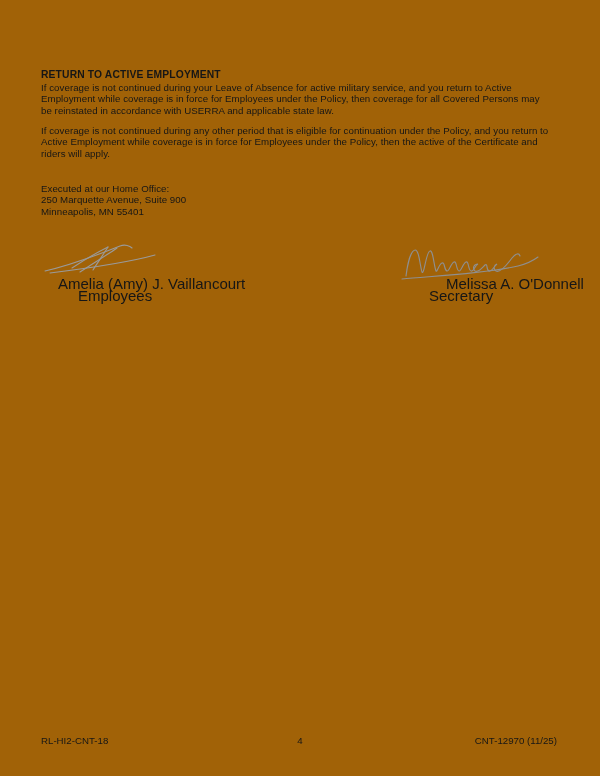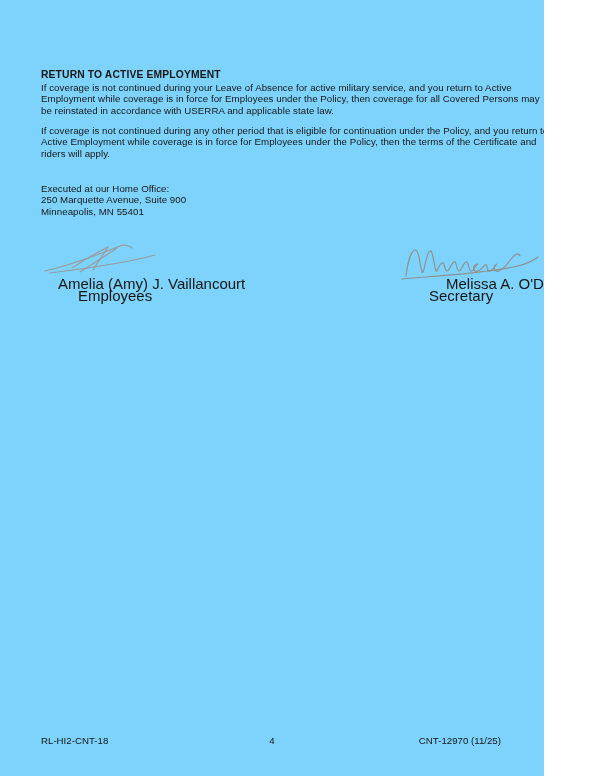--- a/index.html
+++ b/index.html
@@ -2,23 +2,23 @@
 <html><head>
 <meta charset="utf-8">
 <style>
   html, body {
     margin: 0;
     padding: 0;
     background: #ffffff;
   }
   .sheet {
     position: relative;
-    width: 544px;
+    width: 600px;
     height: 776px;
-    background: #7dd3fc;
+    background: #a16207;
     font-family: "Liberation Sans", sans-serif;
     color: #161616;
     overflow: hidden;
   }
   .abs { position: absolute; margin: 0; }
   .heading {
     top: 69px; left: 41px;
     font-size: 10.3px;
     font-weight: bold;
     letter-spacing: 0.15px;
@@ -63,21 +63,21 @@
 
 <div class="sheet">
 
   <h1 class="abs heading">RETURN TO ACTIVE EMPLOYMENT</h1>
 
   <p class="abs body-text para1">If coverage is not continued during your Leave of Absence for active military service, and you return to Active
 Employment while coverage is in force for Employees under the Policy, then coverage for all Covered Persons may
 be reinstated in accordance with USERRA and applicable state law.</p>
 
   <p class="abs body-text para2">If coverage is not continued during any other period that is eligible for continuation under the Policy, and you return to
-Active Employment while coverage is in force for Employees under the Policy, then the terms of the Certificate and
+Active Employment while coverage is in force for Employees under the Policy, then the active of the Certificate and
 riders will apply.</p>
 
   <div class="abs body-text address">Executed at our Home Office:
 250 Marquette Avenue, Suite 900
 Minneapolis, MN 55401</div>
 
   <svg class="sig-svg sig-left" width="126" height="40" viewBox="0 0 126 40">
     <g fill="none" stroke="#9a9a9a" stroke-width="1.1" stroke-linecap="round">
       <path d="M3,30 C25,25 58,13 78,5 C83,3 88,5 90,7"></path>
       <path d="M8,32 C40,28 88,21 113,14"></path>

